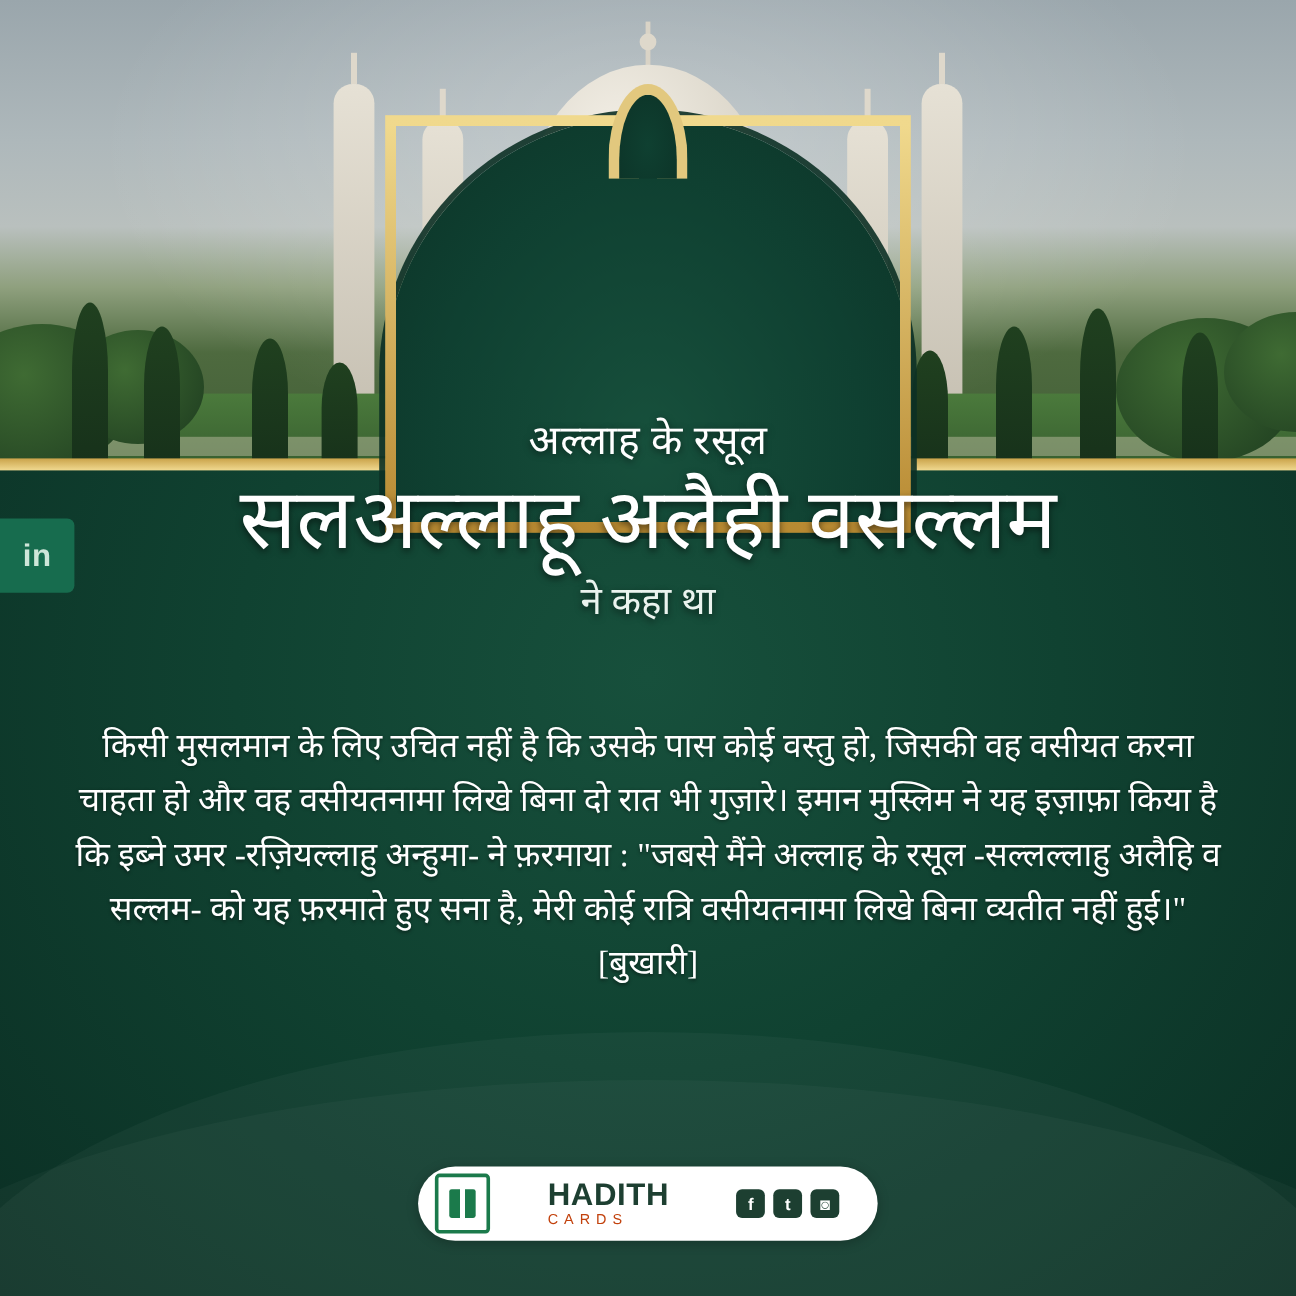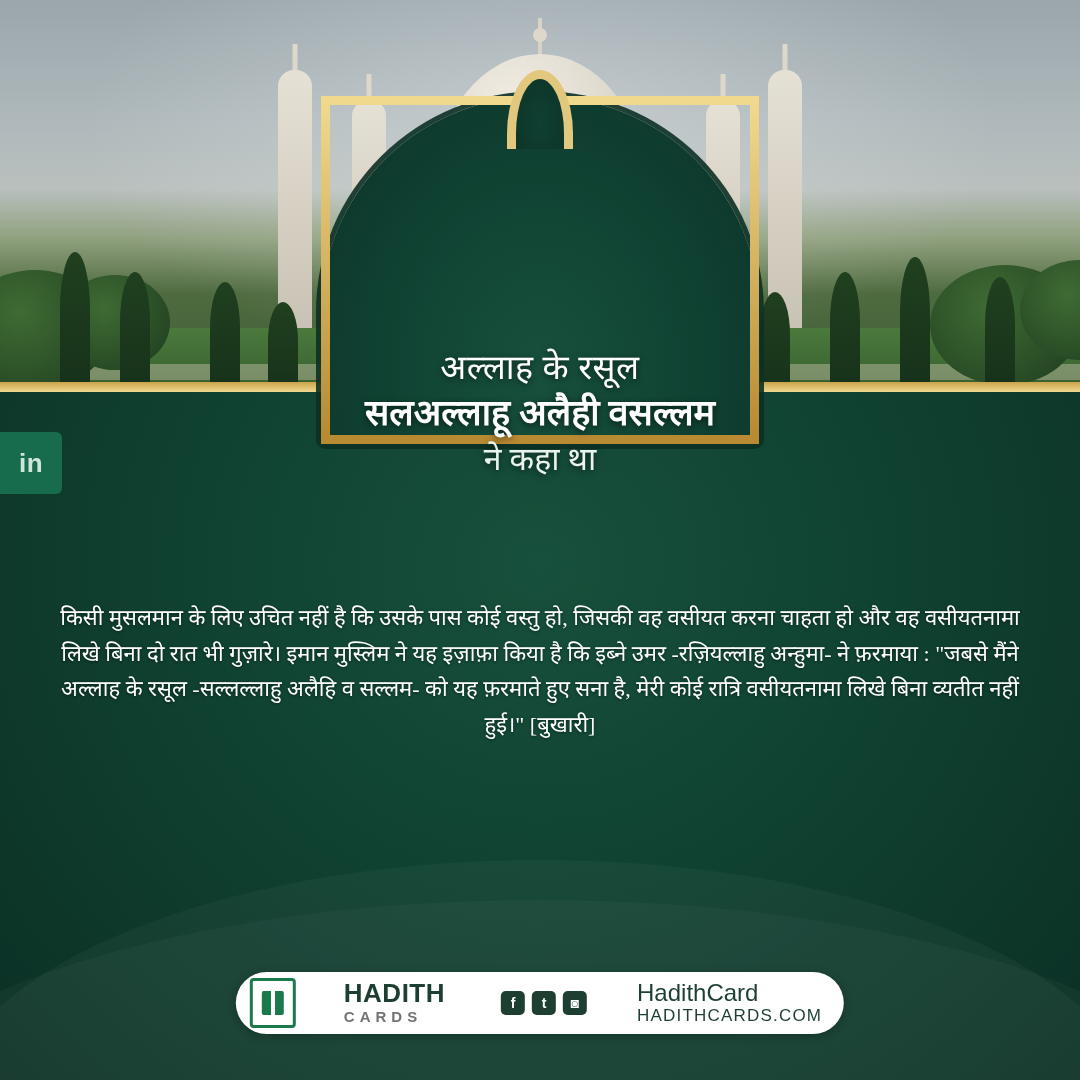--- a/index.html
+++ b/index.html
@@ -161,33 +161,33 @@
   .heading {
     position:absolute; left:0; top:348px; width:1080px;
     text-align:center;
     color:#ffffff;
     text-shadow: 0 2px 6px rgba(0,0,0,0.55);
   }
   .h-line1 {
     font-size:34px; line-height:1.2; letter-spacing:0.5px;
   }
   .h-line2 {
-    font-size:36px; line-height:1.25; font-weight:bold;
+    font-size:70px; line-height:1.25; font-weight:normal;
     margin-top:2px;
   }
   .h-line3 {
     font-size:32px; color:#eaf3ee;
   }
 
   
   .body-text {
     position:absolute; left:60px; top:600px; width:960px;
     text-align:center;
     color:#ffffff;
-    font-size:22px;
+    font-size:28px;
     line-height:1.62;
     text-shadow: 0 1px 3px rgba(0,0,0,0.45);
   }
 
   
   .footer {
     position:absolute; left:50%; transform:translateX(-50%);
     bottom:46px;
     height:62px;
     background:#ffffff;
@@ -205,21 +205,21 @@
     margin-right:8px;
   }
   .logo-mark .pages {
     width:22px; height:24px;
     background:
       linear-gradient(to right, #1b7a4b 0 9px, transparent 9px 13px, #1b7a4b 13px 22px);
     border-radius:2px;
   }
   .logo-text { font-family:"Liberation Sans", sans-serif; margin-right:16px; }
   .logo-text .t1 { font-size:26px; font-weight:bold; color:#1d3f31; letter-spacing:0.5px; line-height:1; }
-  .logo-text .t2 { font-size:15px; font-weight:bold; color:#737373; letter-spacing:5px; line-height:1.4; }
+  .logo-text .t2 { font-size:12px; font-weight:normal; color:#c2410c; letter-spacing:5px; line-height:1.4; }
   .social { display:flex; align-items:center; gap:7px; margin-right:10px; }
   .sicon {
     width:24px; height:24px; border-radius:5px;
     background:#1d3f31; color:#fff;
     font-family:"Liberation Sans", sans-serif;
     font-size:14px; font-weight:bold;
     display:flex; align-items:center; justify-content:center;
   }
   .handle-block { font-family:"Liberation Sans", sans-serif; }
   .handle { font-size:24px; color:#1d3f31; line-height:1.05; }
@@ -291,19 +291,15 @@
     </div>
     <div class="logo-text">
       <div class="t1">HADITH</div>
       <div class="t2">CARDS</div>
     </div>
     <div class="social">
       <div class="sicon">f</div>
       <div class="sicon">t</div>
       <div class="sicon">◙</div>
     </div>
-    <div class="handle-block">
-      <div class="handle">HadithCard</div>
-      <div class="site">HADITHCARDS.COM</div>
-    </div>
   </div>
 
 </div>
 
 </body></html>

